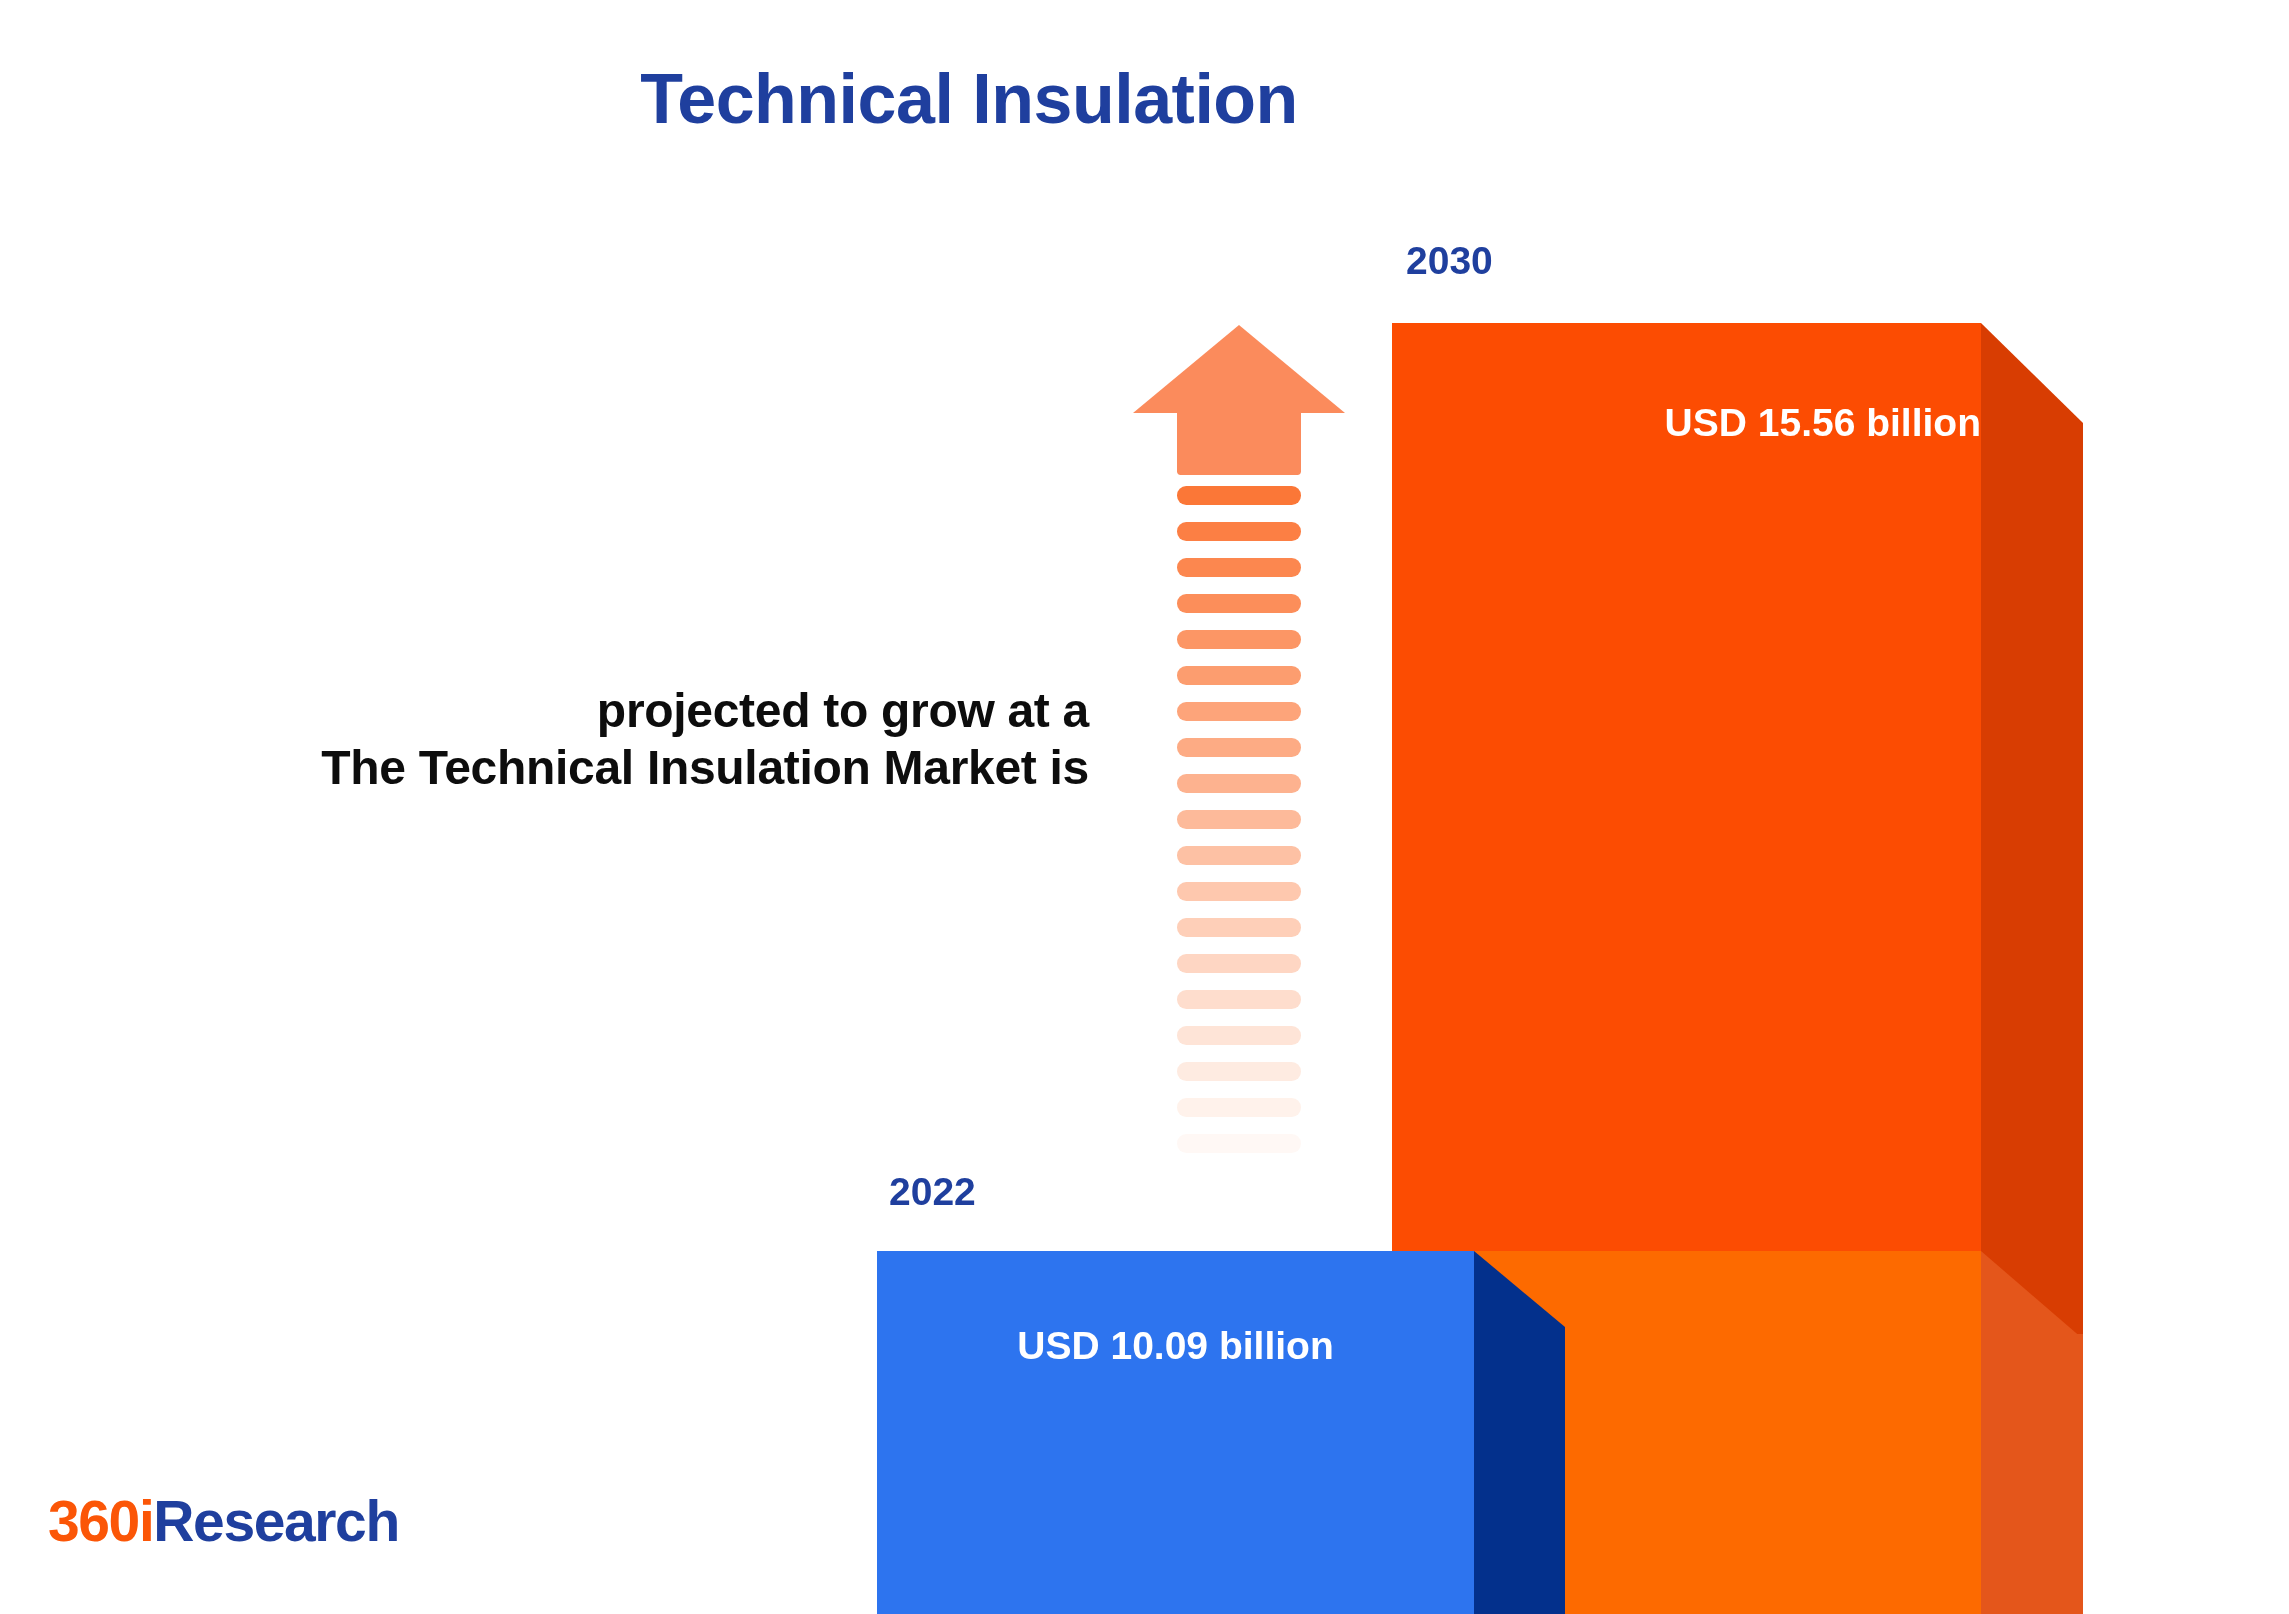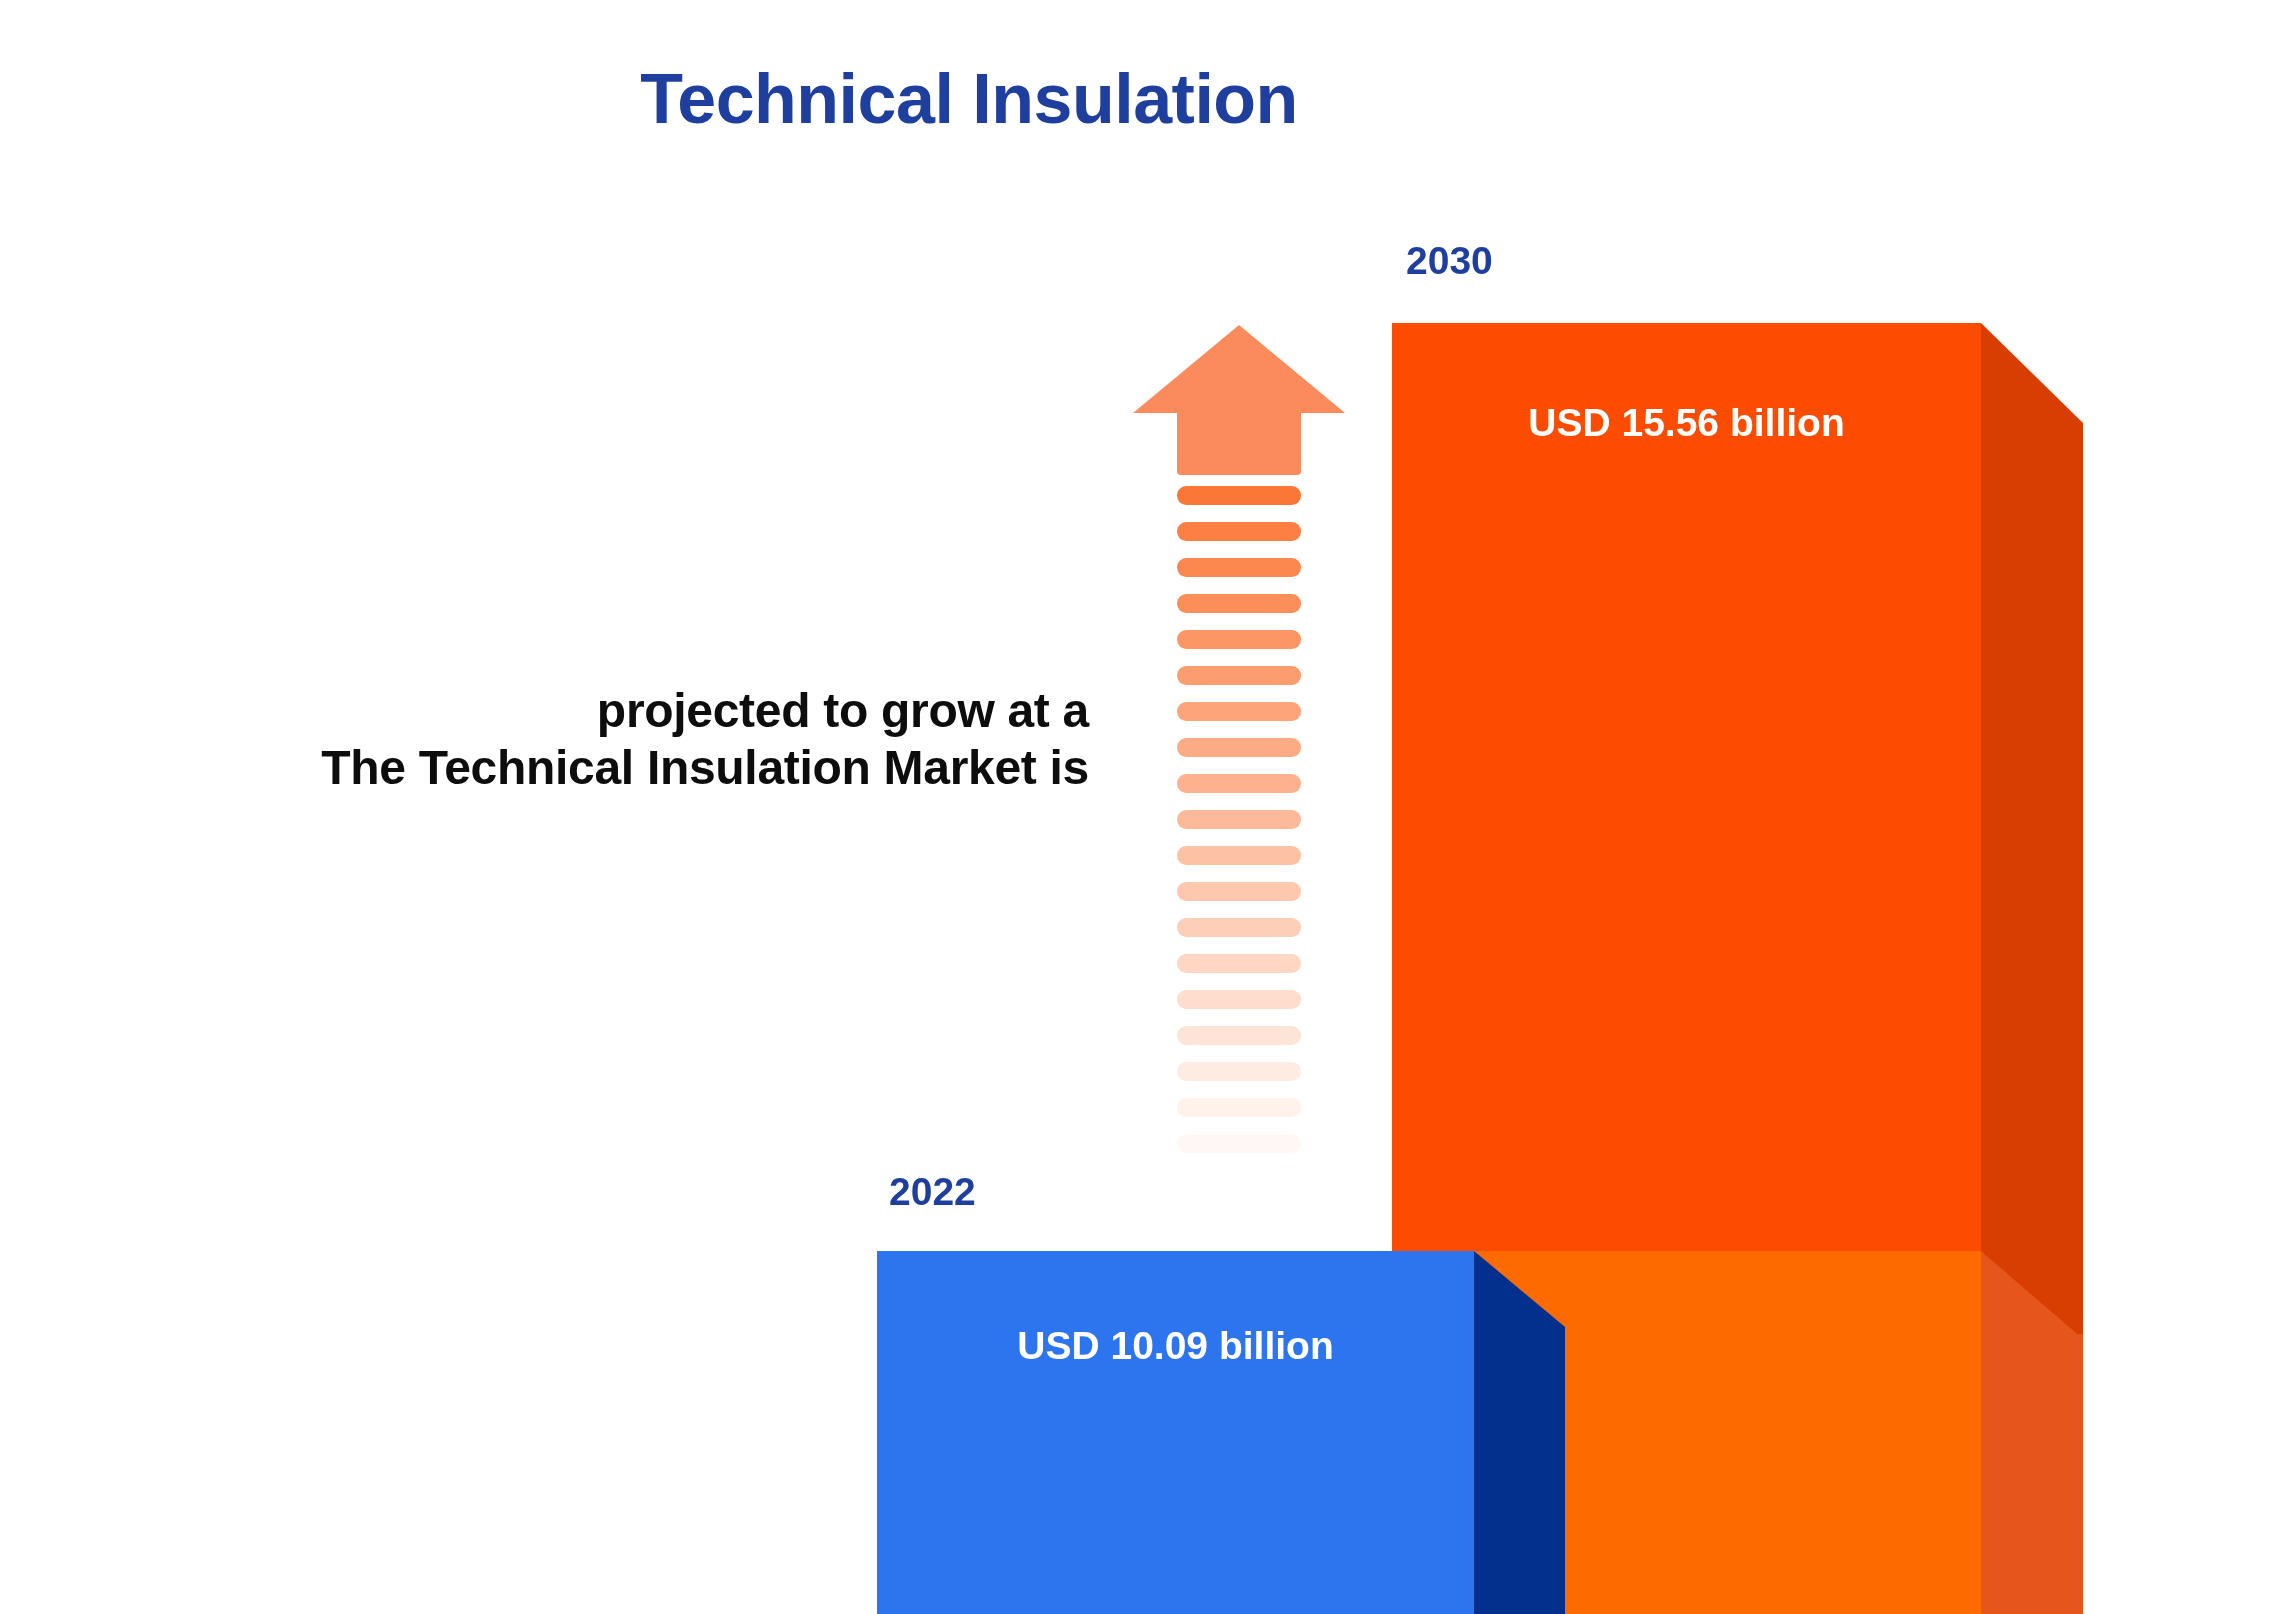--- a/index.html
+++ b/index.html
@@ -195,21 +195,21 @@
     top: 1170px;
     font-size: 39px;
     font-weight: bold;
     color: #1f3f9e;
   }
   #value-2030 {
     position: absolute;
     left: 1392px;
     top: 401px;
     width: 589px;
-    text-align: center;
+    text-align: right;
     font-size: 39px;
     font-weight: bold;
     color: #ffffff;
     white-space: nowrap;
   }
   #value-2022 {
     position: absolute;
     left: 877px;
     top: 1324px;
     width: 597px;
@@ -268,15 +268,18 @@
 
     <div id="blue-side"></div>
     <div id="blue-front"></div>
 
     <div id="label-2030">2030</div>
     <div id="value-2030">USD 15.56 billion</div>
     <div id="label-2022">2022</div>
     <div id="value-2022">USD 10.09 billion</div>
   </div>
 
+  <div id="logo">
+    <span class="logo-360i">360i</span><span class="logo-research">Research</span>
+  </div>
 
 </div>
 
 
 </body></html>

